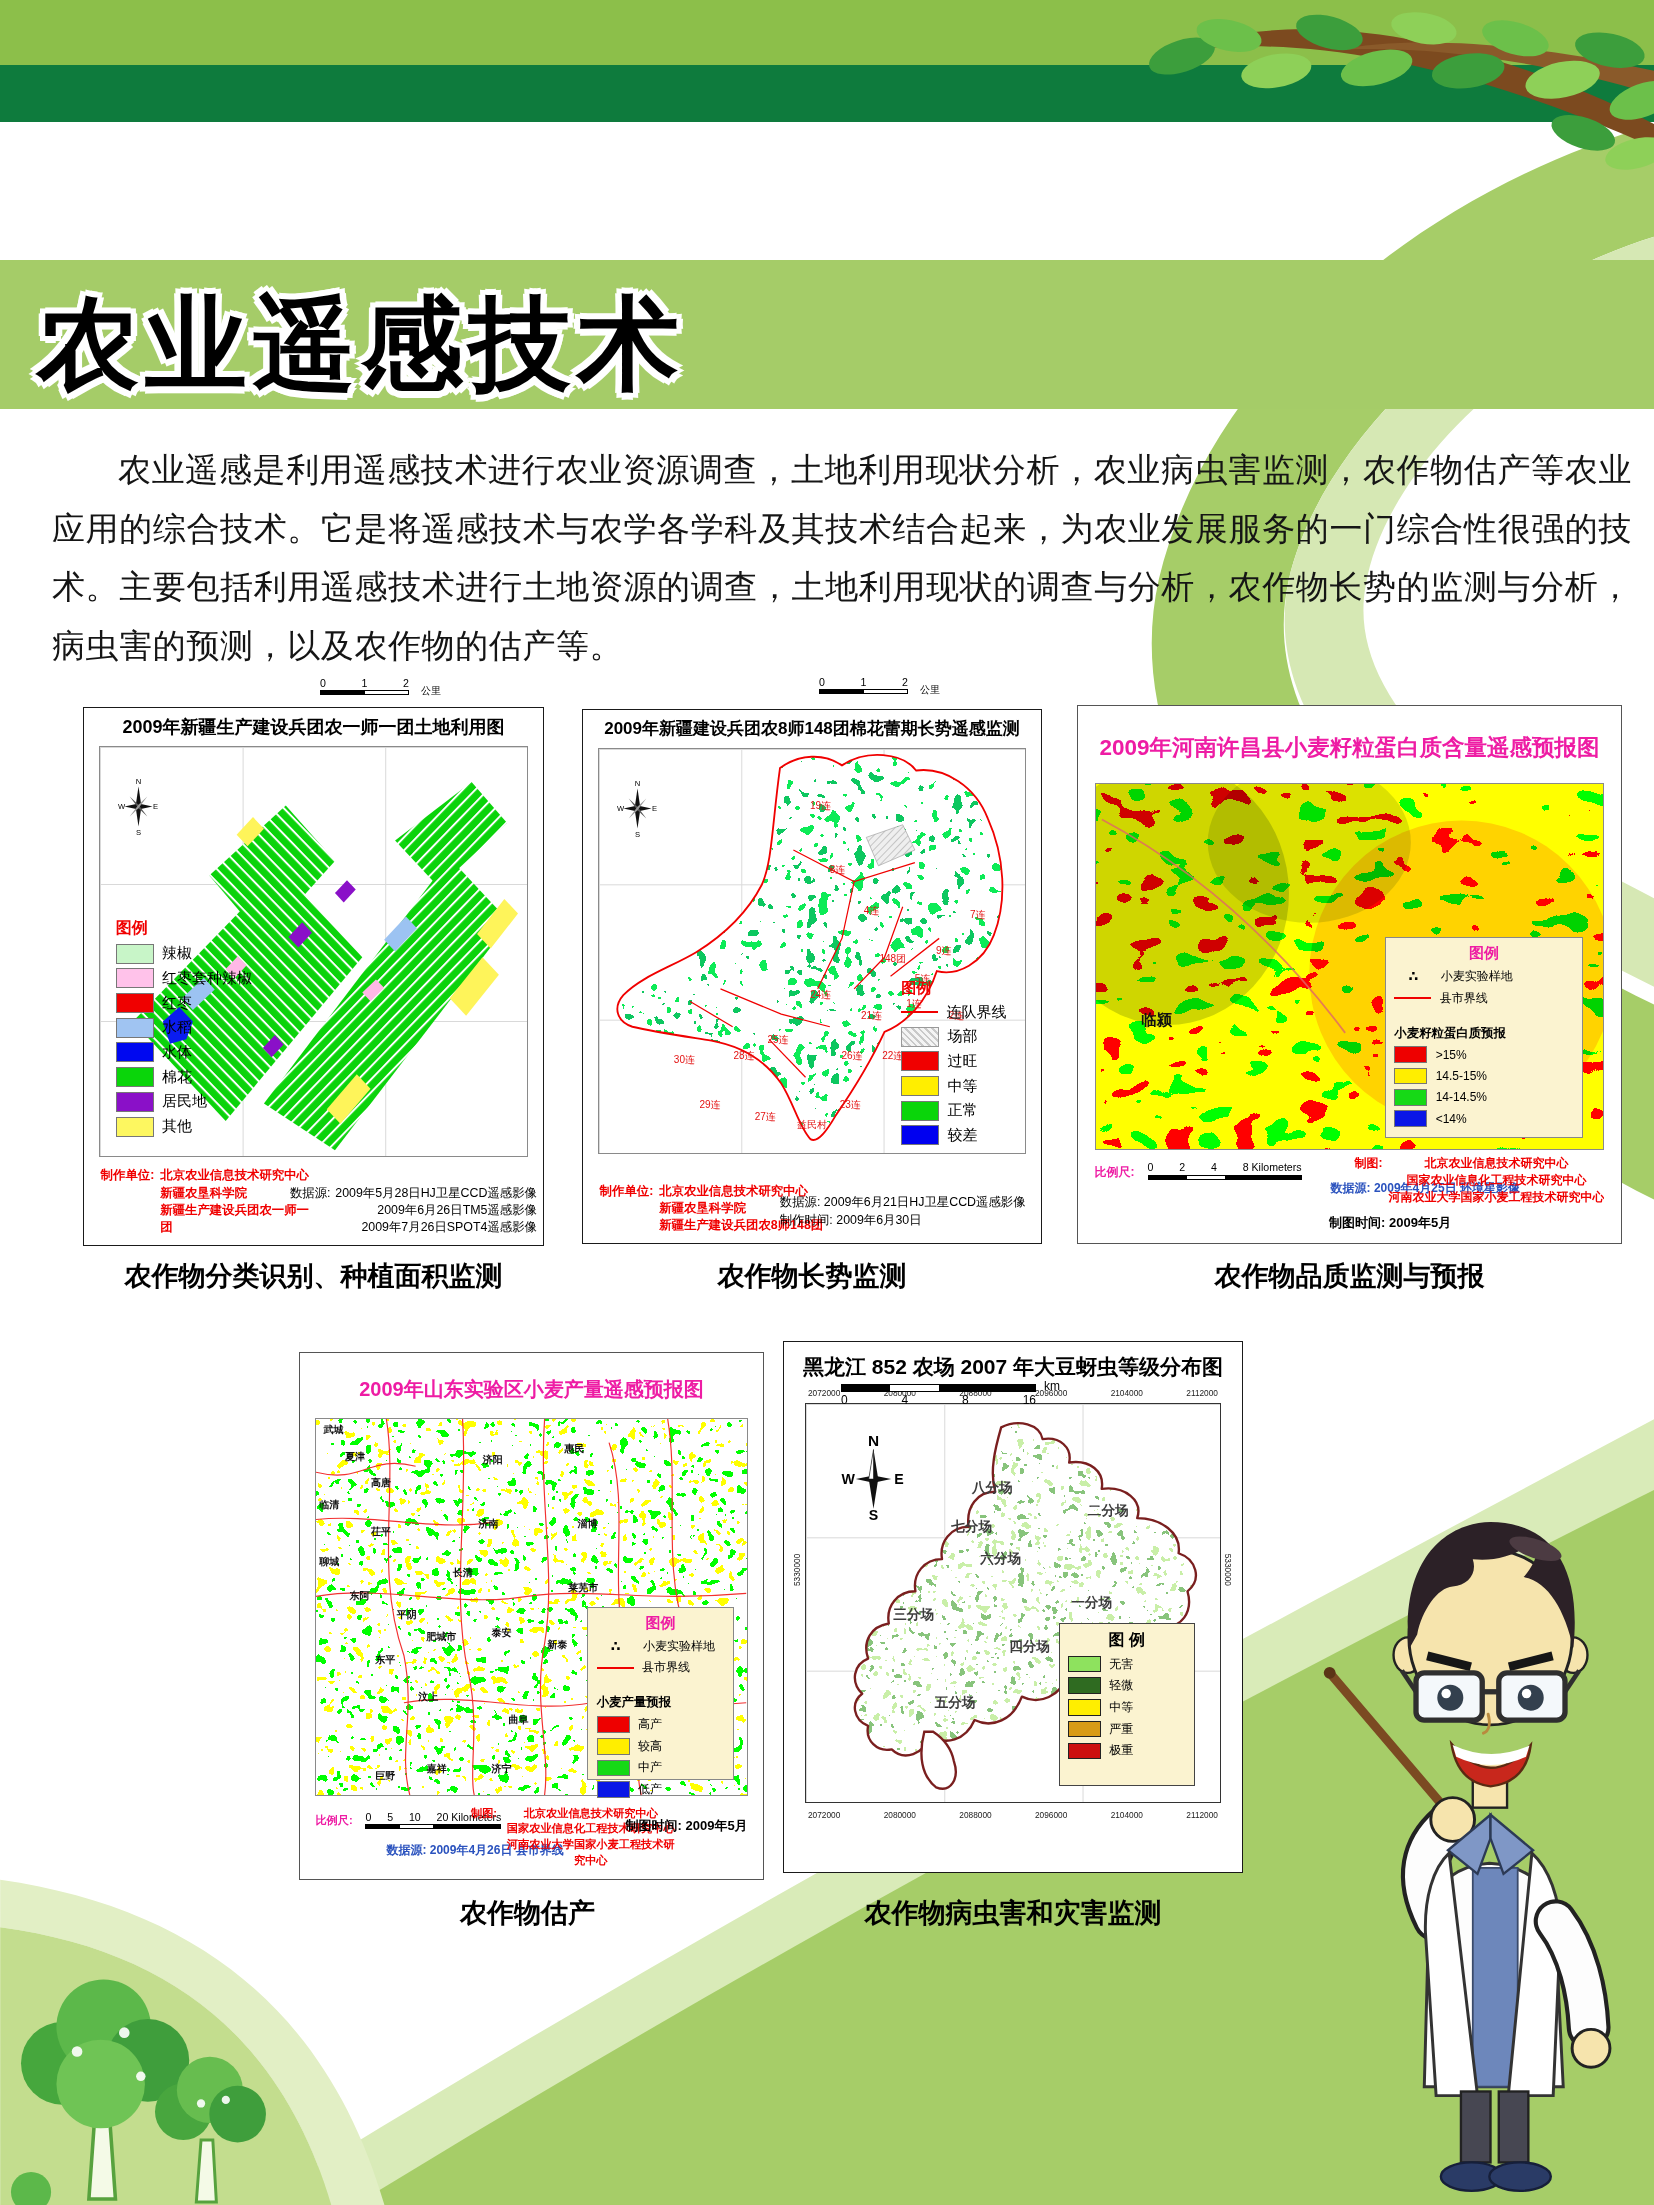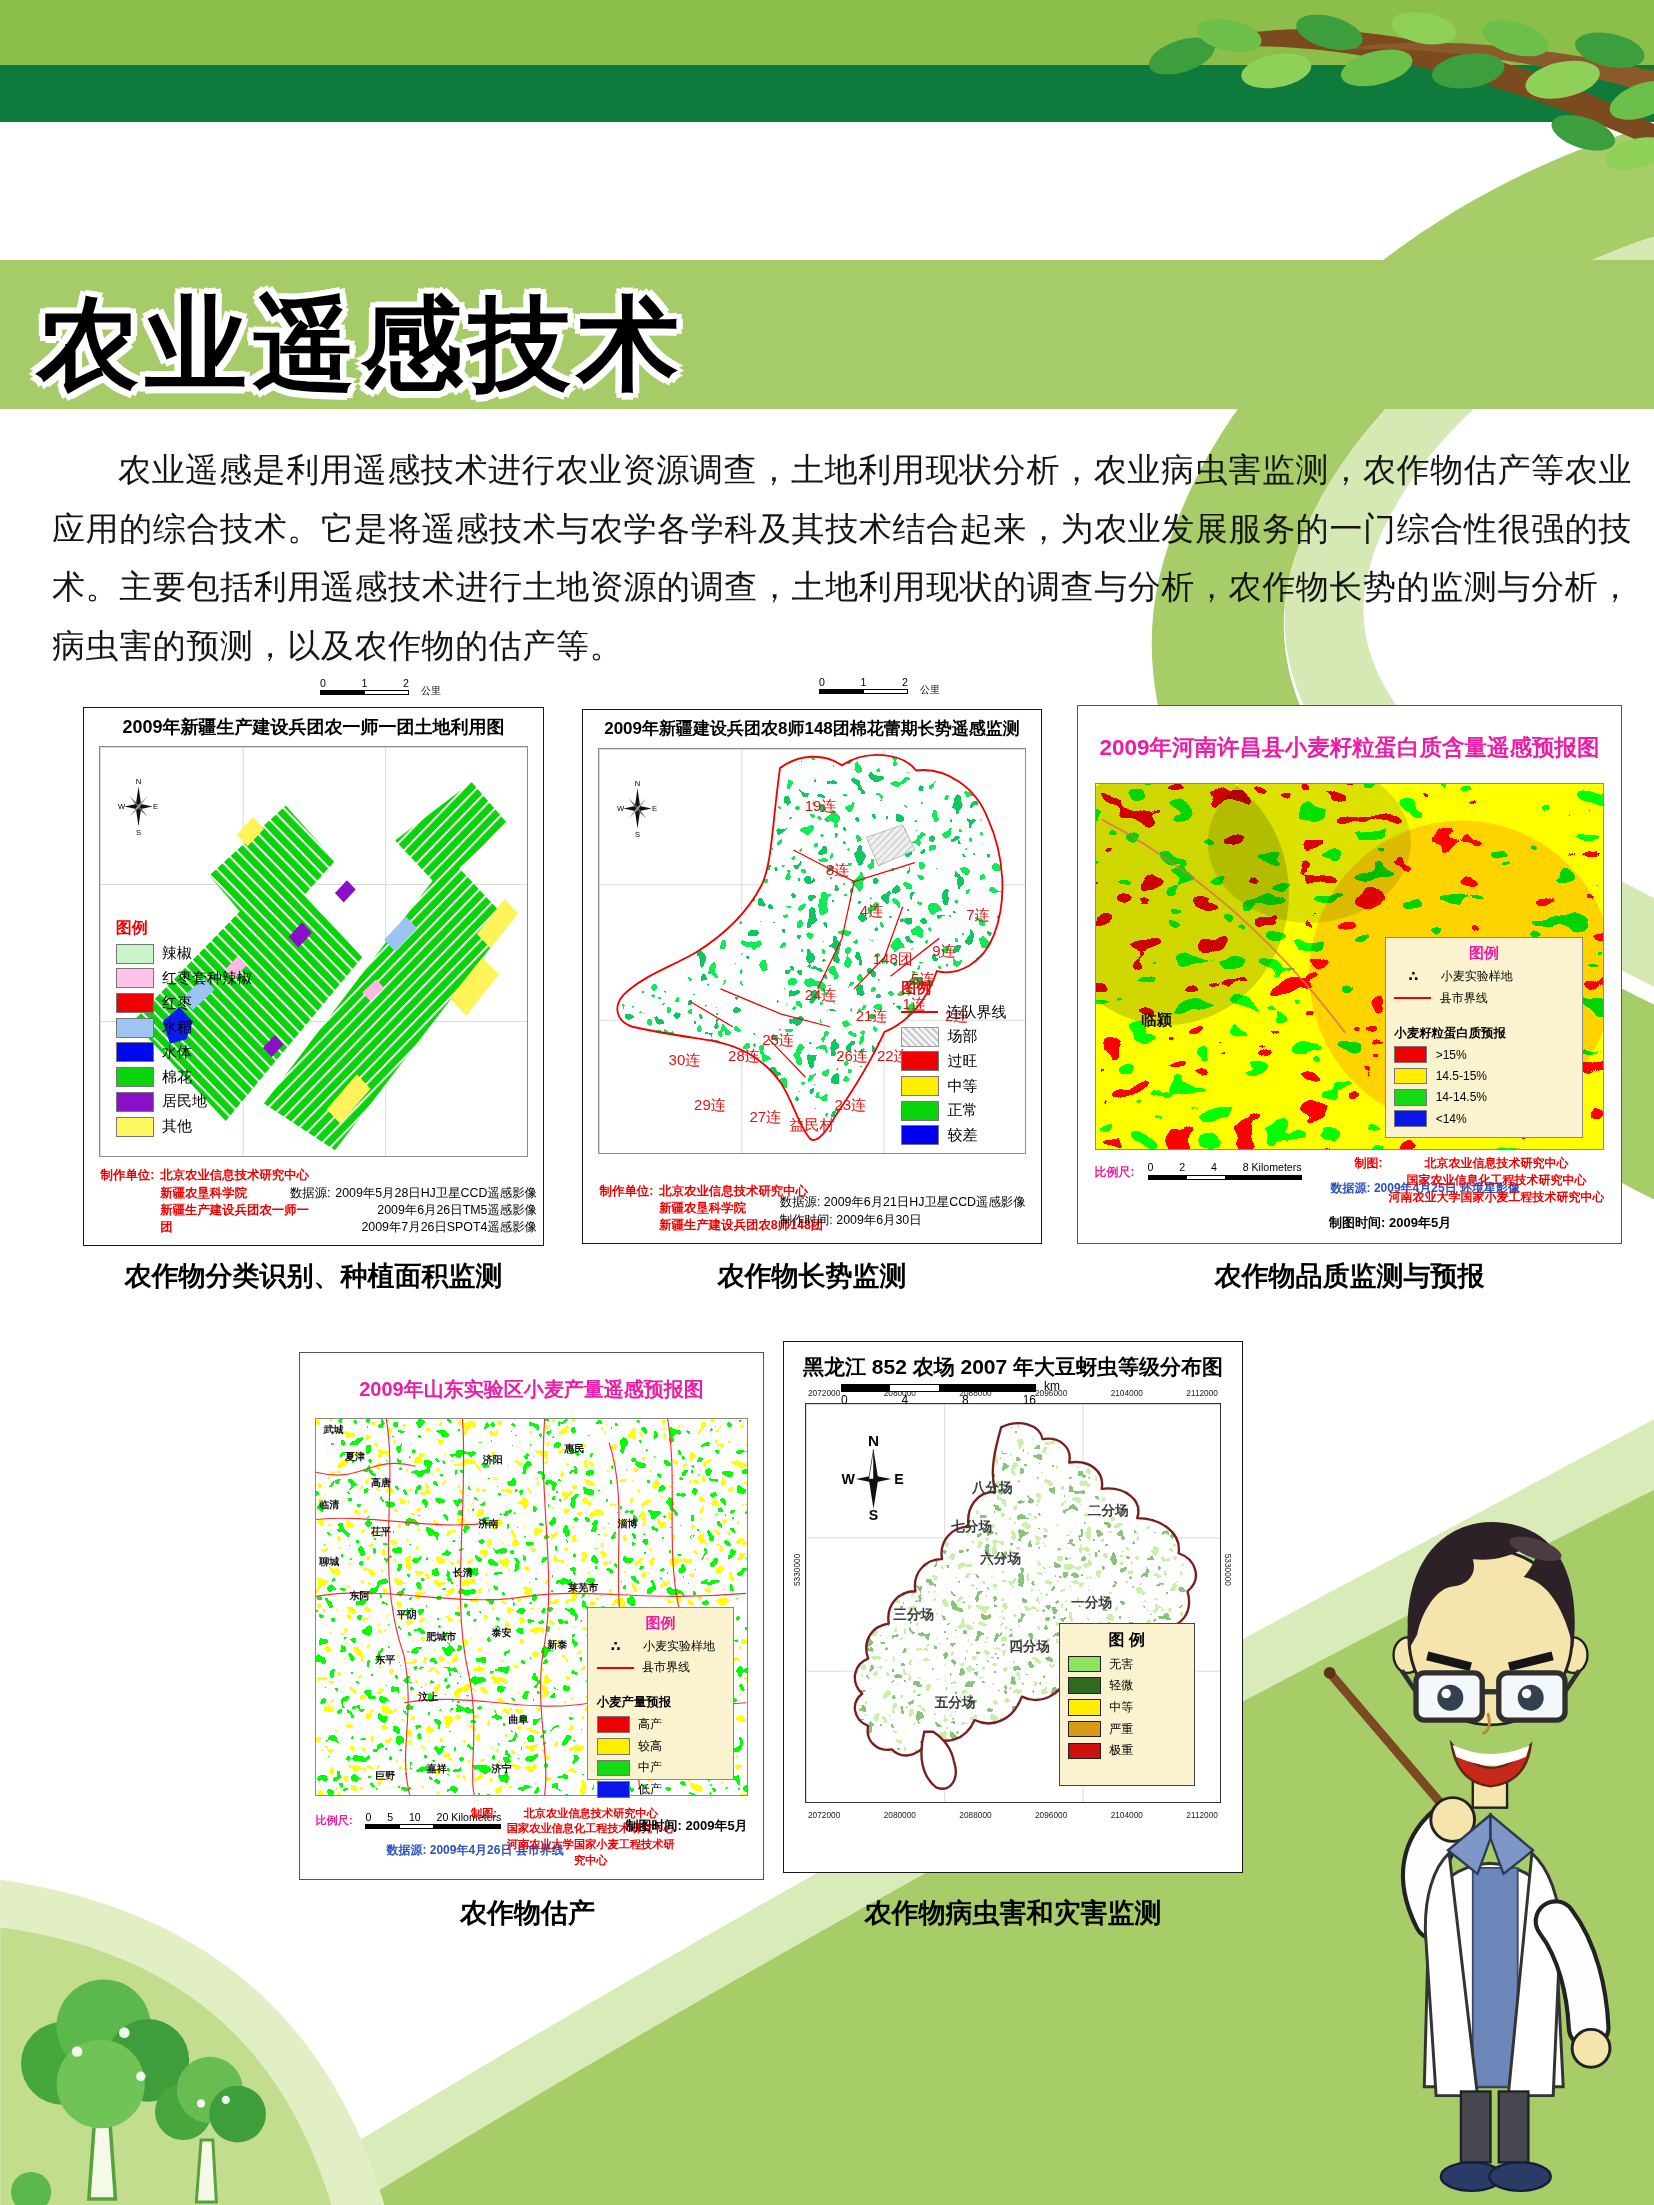--- a/index.html
+++ b/index.html
@@ -46,21 +46,21 @@
   
   .sbar{position:relative;}
   .sbar .ticks{display:flex;justify-content:space-between;font-size:10.6px;color:#000;margin-bottom:1.2px;}
   .sbar .bar{display:flex;height:5.3px;border:0.6px solid #000;box-sizing:border-box;}
   .sbar .bar i{display:block;height:100%;}
   .sbar .unit{position:absolute;right:-32px;bottom:-2.4px;font-size:10px;color:#000;white-space:nowrap;}
 
   
   .area-labels{position:absolute;inset:0;}
   .area-labels span{position:absolute;transform:translate(-50%,-50%);white-space:nowrap;}
-  .red-lbl span{color:#e31212;font-size:15px;}
+  .red-lbl span{color:#e31212;font-size:10px;}
   .city-lbl span{color:#111;font-size:10px;font-weight:bold;}
   .farm-lbl span{color:#3c3c3c;font-size:13.6px;font-weight:bold;}
 
   
   .cream-box{position:absolute;background:#fbf3d0;border:1.2px solid #888;box-sizing:border-box;padding:6px 8.3px;}
   .cream-box .legend-title{text-align:center;font-size:15px;}
   .cream-box .sub{font-weight:bold;font-size:12.4px;margin-top:18px;color:#000;}
   .cream-box .lt{font-size:12px;}
   .cream-box .sw{width:33px;height:16.6px;}
 
@@ -482,21 +482,21 @@
 
       <span style="left: 4%; top: 3%;">武城</span>
           <span style="left: 9%; top: 10%;">夏津</span>
           <span style="left: 15%; top: 17%;">高唐</span>
           <span style="left: 3%; top: 23%;">临清</span>
           <span style="left: 15%; top: 30%;">茌平</span>
           <span style="left: 3%; top: 38%;">聊城</span>
           <span style="left: 41%; top: 11%;">济阳</span>
           <span style="left: 60%; top: 8%;">惠民</span>
           <span style="left: 40%; top: 28%;">济南</span>
-          <span style="left: 63%; top: 28%; margin-left: 40px;">淄博</span>
+          <span style="left: 63%; top: 28%;">淄博</span>
           <span style="left: 34%; top: 41%;">长清</span>
           <span style="left: 62%; top: 45%;">莱芜市</span>
           <span style="left: 10%; top: 47%;">东阿</span>
           <span style="left: 21%; top: 52%;">平阴</span>
           <span style="left: 29%; top: 58%;">肥城市</span>
           <span style="left: 43%; top: 57%;">泰安</span>
           <span style="left: 56%; top: 60%;">新泰</span>
           <span style="left: 70%; top: 55%;">沂源</span>
           <span style="left: 16%; top: 64%;">东平</span>
           <span style="left: 26%; top: 74%;">汶上</span>

